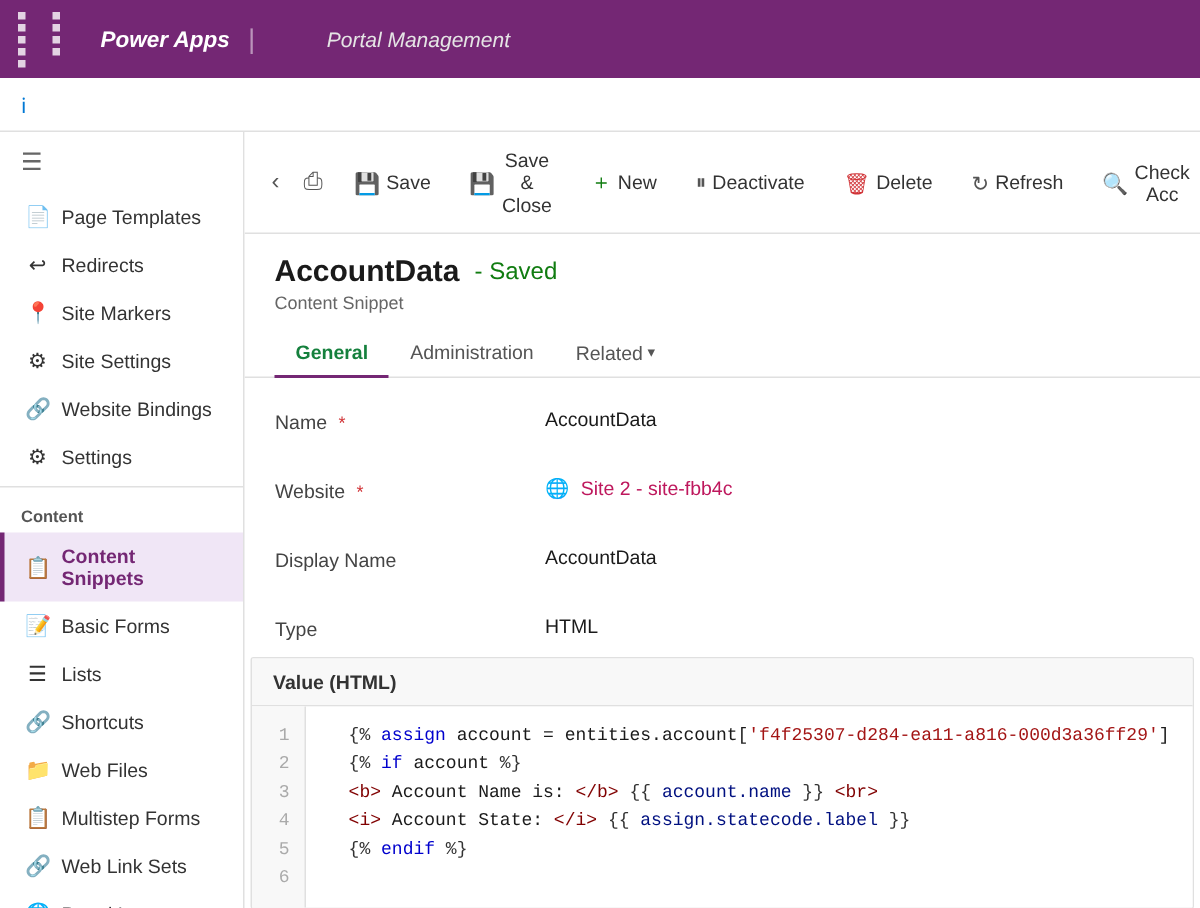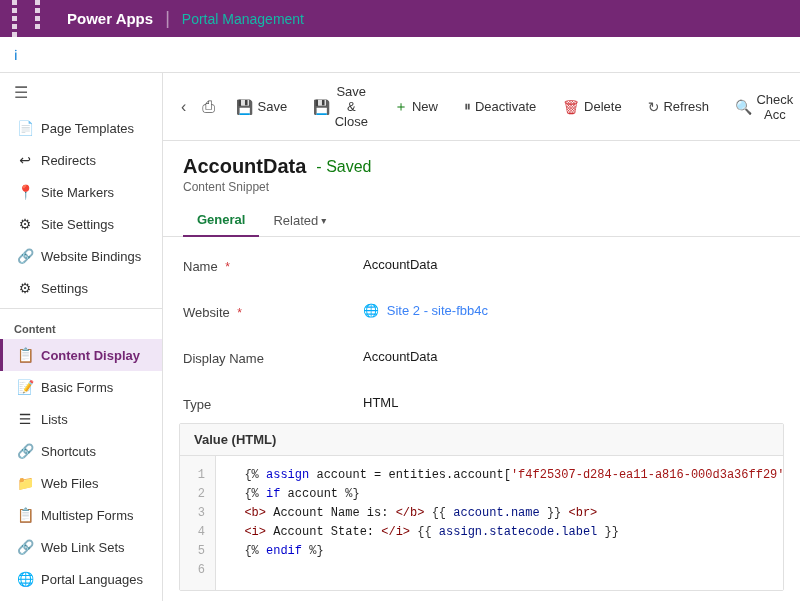--- a/index.html
+++ b/index.html
@@ -2,40 +2,41 @@
 <html><head>
   <meta charset="utf-8">
   <style>
     * { box-sizing: border-box; margin: 0; padding: 0; }
     body { font-family: 'Segoe UI', sans-serif; font-size: 13px; color: #333; background: #fff; overflow: hidden; }
 
     
     .top-bar {
       background: #742774;
       color: #fff;
-      height: 37px;
+      height: 52px;
       display: flex;
       align-items: center;
       padding: 0 12px;
       gap: 12px;
+      font-style: italic;
     }
     .top-bar-grid {
       display: grid;
       grid-template-columns: 20px 20px;
       gap: 3px;
       cursor: pointer;
     }
     .top-bar-grid span {
       width: 5px; height: 5px;
       background: rgba(255,255,255,0.8);
       display: block;
     }
     .top-bar-logo { font-weight: 700; font-size: 15px; color: #fff; }
     .top-bar-sep { color: rgba(255,255,255,0.5); font-size: 18px; }
-    .top-bar-title { font-size: 14px; color: #14b8a6; }
+    .top-bar-title { font-size: 14px; color: #e5e5e5; margin-left: 36px; }
 
     
     .info-bar {
       background: #fff;
       border-bottom: 1px solid #e0e0e0;
       padding: 8px 14px;
       font-size: 12px;
       color: #444;
       display: flex;
       align-items: center;
@@ -208,28 +209,28 @@
       color: #d13438;
       margin-left: 4px;
       font-size: 12px;
     }
     .form-value {
       flex: 1;
       font-size: 13px;
       color: #1a1a1a;
     }
     .form-value a {
-      color: #3b82f6;
+      color: #be185d;
       text-decoration: none;
     }
     .form-value .globe-icon { color: #0078d4; margin-right: 4px; }
 
     
     .code-section {
-      margin: 10px 16px;
+      margin: 10px 4px;
       border: 1px solid #e0e0e0;
       border-radius: 2px;
     }
     .code-section-header {
       background: #f8f8f8;
       border-bottom: 1px solid #e0e0e0;
       padding: 8px 14px;
       font-size: 13px;
       font-weight: 600;
       color: #333;
@@ -322,21 +323,21 @@
     <div class="sidebar-item">
       <span class="icon">⚙</span>
       <span>Settings</span>
     </div>
 
     <div class="sidebar-divider"></div>
     <div class="sidebar-section">Content</div>
 
     <div class="sidebar-item active">
       <span class="icon">📋</span>
-      <span>Content Display</span>
+      <span>Content Snippets</span>
     </div>
     <div class="sidebar-item">
       <span class="icon">📝</span>
       <span>Basic Forms</span>
     </div>
     <div class="sidebar-item">
       <span class="icon">☰</span>
       <span>Lists</span>
     </div>
     <div class="sidebar-item">
@@ -402,20 +403,23 @@
       <div class="page-title-row">
         <span class="page-title">AccountData</span>
         <span class="saved-badge">- Saved</span>
       </div>
       <div class="page-subtitle">Content Snippet</div>
     </div>
 
     <div class="tabs">
       <div class="tab active">
         <span>General</span>
+      </div>
+      <div class="tab">
+        <span>Administration</span>
       </div>
       <div class="tab-dropdown">
         <span>Related</span>
         <span style="font-size:10px;">▾</span>
       </div>
     </div>
 
     <div class="form-content">
 
       <div class="form-row">

